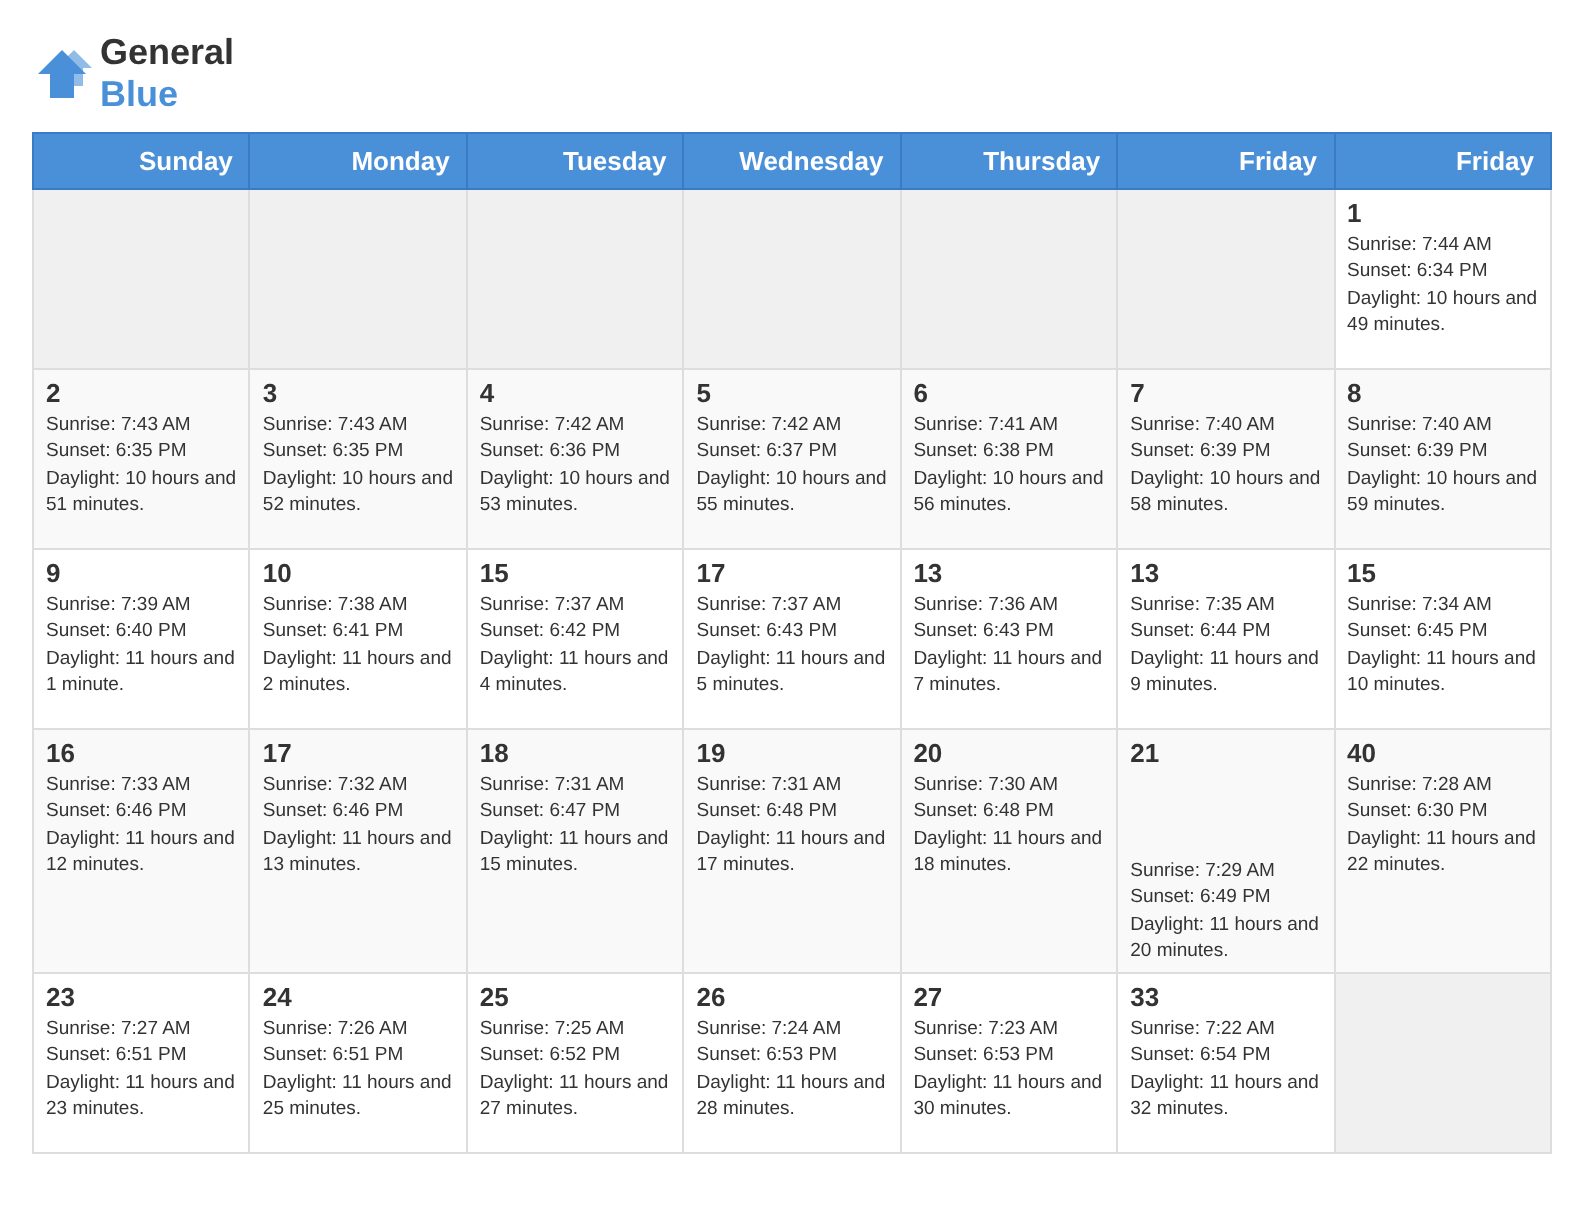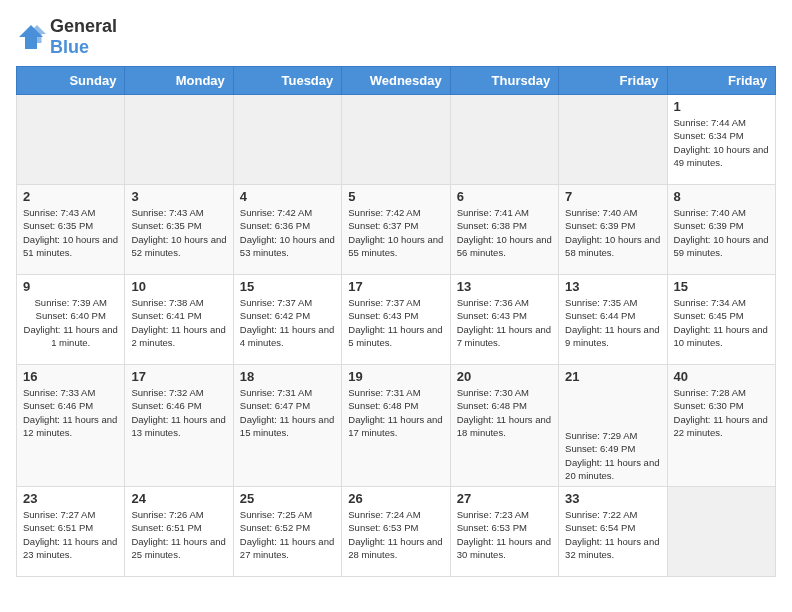--- a/index.html
+++ b/index.html
@@ -170,21 +170,21 @@
         <td>
           <span class="day-number">8</span>
           <div class="day-info" style="white-space: pre-line;">Sunrise: 7:40 AM
 Sunset: 6:39 PM
 Daylight: 10 hours and 59 minutes.</div>
         </td>
       </tr>
       <tr>
         <td>
           <span class="day-number">9</span>
-          <div class="day-info" style="white-space: pre-line; text-align: center;">Sunrise: 7:39 AM
+          <div class="day-info" style="white-space: pre-line;">Sunrise: 7:39 AM
 Sunset: 6:40 PM
 Daylight: 11 hours and 1 minute.</div>
         </td>
         <td>
           <span class="day-number">10</span>
           <div class="day-info" style="white-space: pre-line;">Sunrise: 7:38 AM
 Sunset: 6:41 PM
 Daylight: 11 hours and 2 minutes.</div>
         </td>
         <td>

